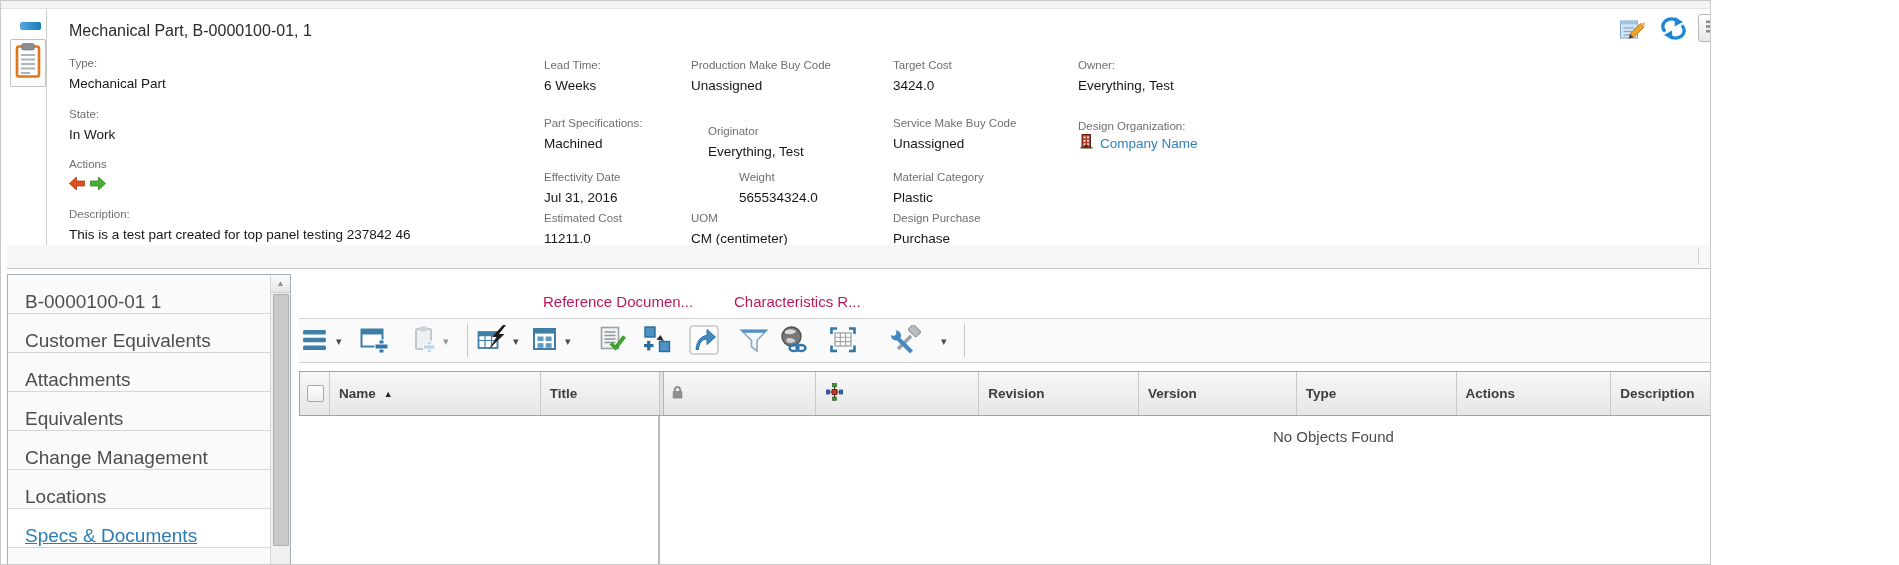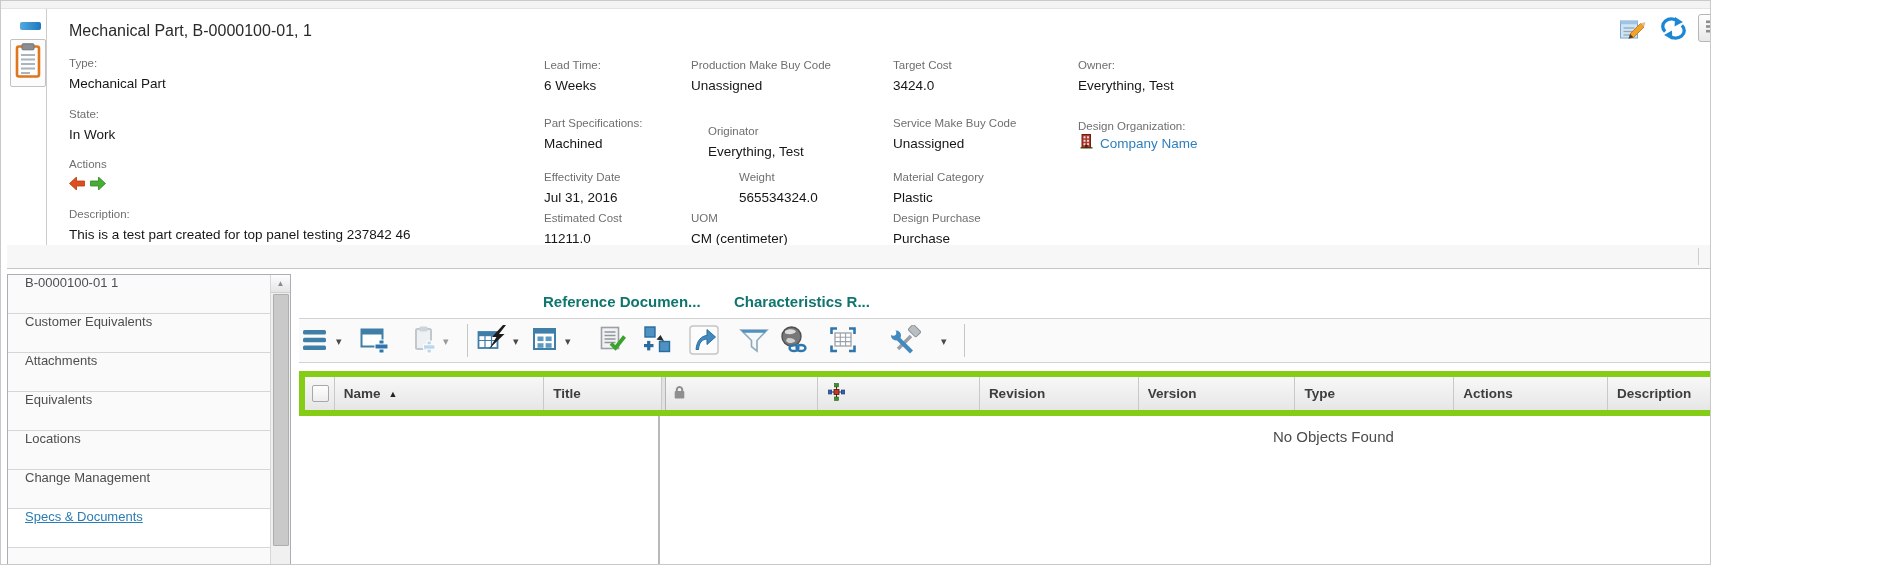--- a/index.html
+++ b/index.html
@@ -30,45 +30,45 @@
   .hbtn.disabled{color:#c9c9c9;border-color:#cccccc;}
   .hdiv{position:absolute;width:0;height:24px;border-left:1px solid #d5d5d5;top:15px;}
 
   
   .splitter{left:6px;top:244px;width:1879px;height:23px;background:#f7f7f7;border-bottom:1px solid #c6c6c6;}
   .split-handle{position:absolute;left:1691px;top:3px;width:0;height:17px;border-left:1px solid #cfcfcf;}
 
   
   .sidebar{left:6px;top:273px;width:284px;height:292px;border:1px solid #a9b0b5;background:#fafafa;box-sizing:border-box;}
   .nav-list{position:absolute;left:0;top:0;right:20px;bottom:0;}
-  .nav-item{height:38px;border-bottom:1px solid #d6d6d6;background:#fafafa;display:flex;align-items:flex-start;
-            padding-left:17px;font-size:13px;color:#4e4e4e;cursor:pointer;}
+  .nav-item{height:38px;border-bottom:1px solid #d6d6d6;background:#fafafa;display:flex;align-items:flex-end;
+            padding-left:17px;font-size:19px;color:#4e4e4e;cursor:pointer;}
   .nav-item.selected{background:#ffffff;color:#2a7cb4;text-decoration:underline;}
   .sb{position:absolute;right:0;top:0;width:20px;height:100%;background:#f0f0f0;border-left:1px solid #d8d8d8;box-sizing:border-box;}
   .sb-up{height:17px;background:linear-gradient(#fdfdfd,#e5e5e5);border-bottom:1px solid #cfcfcf;
          text-align:center;font-size:8px;color:#8a8a8a;line-height:17px;}
   .sb-thumb{position:absolute;top:19px;left:2px;width:14px;height:250px;background:#c9c9c9;
             border:1px solid #aeaeae;border-radius:1px;}
 
   
   .tab-active{left:309px;top:283px;width:214px;height:35px;box-sizing:border-box;background:#fff;
               border:1px solid #b9b9b9;border-bottom:none;border-radius:2px 2px 0 0;z-index:3;
               display:flex;align-items:center;justify-content:center;font-weight:bold;font-size:15px;color:#1f1f1f;cursor:pointer;}
-  .tab-plain{top:283px;height:34px;display:flex;align-items:center;font-weight:bold;font-size:15px;color:#0f766e;cursor:pointer;}
+  .tab-plain{top:283px;height:34px;display:flex;align-items:center;font-weight:normal;font-size:15px;color:#be185d;cursor:pointer;}
 
   
   .toolbar{left:298px;top:317px;width:1587px;height:45px;background:#fafafa;box-sizing:border-box;
            border-top:1px solid #d2d2d2;border-bottom:1px solid #d2d2d2;z-index:1;}
   .ti{position:absolute;top:6px;width:30px;height:30px;cursor:pointer;}
   .caret{position:absolute;top:16px;font-size:11px;color:#4a4a4a;cursor:pointer;}
   .tsep{position:absolute;top:5px;height:33px;border-left:1px solid #c6c6c6;}
 
   
   .thead{left:298px;top:370px;width:1587px;height:45px;display:flex;box-sizing:border-box;
-         border:6px solid #84cc16;}
+         border:1px solid #84cc16;}
   .th{background:linear-gradient(#f8f8f8,#e6e6e6);border-right:1px solid #c9c9c9;box-sizing:border-box;
       display:flex;align-items:center;font-weight:bold;font-size:13.5px;color:#3d3d3d;padding-left:9px;cursor:pointer;}
   .th:last-child{border-right:none;}
   .th.split{padding:0;background:#e2e2e2;border-right:1px solid #b5b5b5;cursor:default;}
   .chk{width:15px;height:15px;border:1px solid #a8a8a8;border-radius:2px;background:linear-gradient(#fefefe,#ededed);}
   .sortmark{font-size:9px;color:#222;margin-left:8px;}
   .body-split{left:657px;top:415px;width:2px;height:150px;background:#b9b9b9;}
   .empty-msg{left:1272px;top:427px;font-size:15px;color:#4c4c4c;}
 </style>
 </head>
@@ -269,24 +269,24 @@
       <div class="nav-item">
           <span>Customer Equivalents</span>
         </div>
       <div class="nav-item">
           <span>Attachments</span>
         </div>
       <div class="nav-item">
           <span>Equivalents</span>
         </div>
       <div class="nav-item">
+          <span>Change Management</span>
+        </div>
+      <div class="nav-item">
           <span>Locations</span>
-        </div>
-      <div class="nav-item">
-          <span>Change Management</span>
         </div>
       <div class="nav-item selected">
           <span>Specs &amp; Documents</span>
         </div>
     </div>
     <div class="sb">
       <div class="sb-up">▲</div>
       <div class="sb-thumb"></div>
     </div>
   </div>

